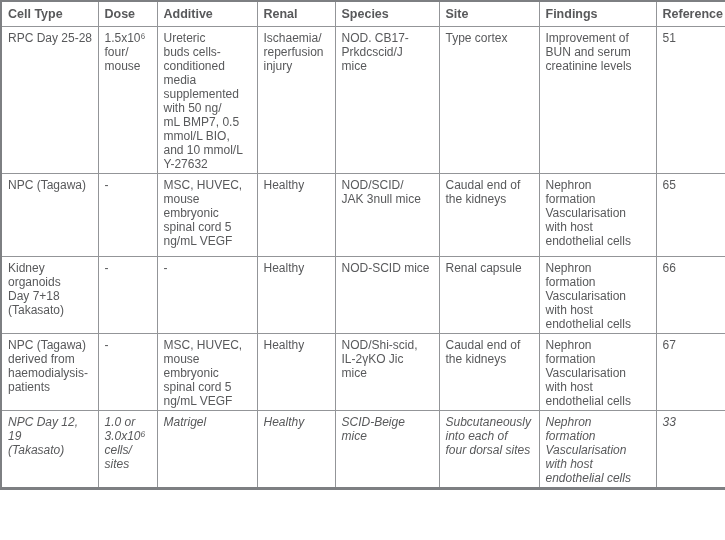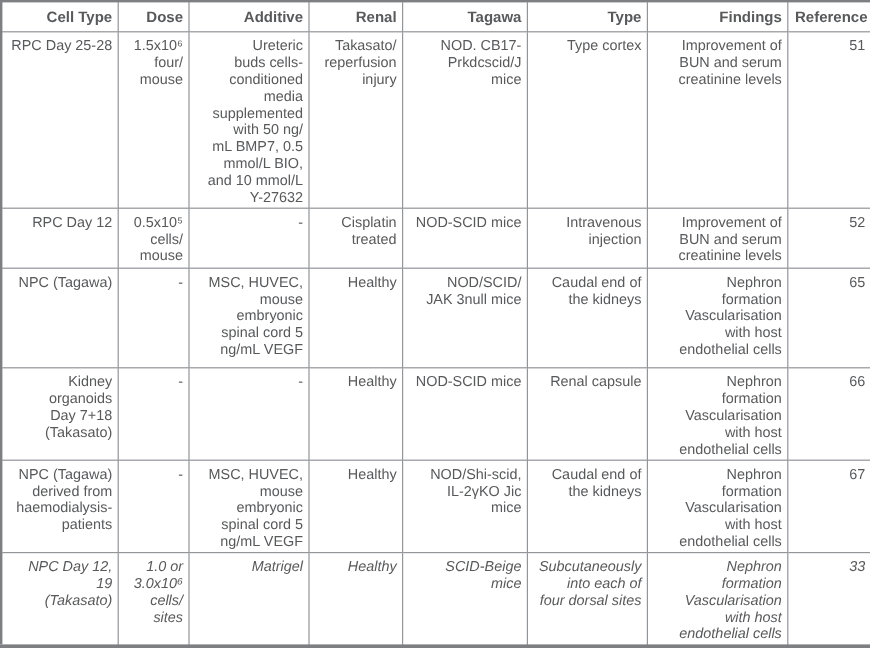--- a/index.html
+++ b/index.html
@@ -25,21 +25,21 @@
   col.c1 { width: 59px; }
   col.c2 { width: 100px; }
   col.c3 { width: 78px; }
   col.c4 { width: 104px; }
   col.c5 { width: 100px; }
   col.c6 { width: 117px; }
   col.c7 { width: 70px; }
   th, td {
     border: 1px solid #939598;
     vertical-align: top;
-    text-align: right;
+    text-align: left;
     padding: 4px 4px 2px 6px;
     white-space: pre-line;
     overflow: hidden;
   }
   th {
     font-weight: bold;
     font-size: 12.5px;
     padding-top: 5px;
     padding-bottom: 4px;
     white-space: nowrap;
@@ -65,69 +65,53 @@
       <col class="c5">
       <col class="c6">
       <col class="c7">
   </colgroup>
   <thead>
     <tr class="hrow">
       <th>Cell Type</th>
       <th>Dose</th>
       <th>Additive</th>
       <th>Renal</th>
-      <th>Tagawa</th>
-      <th>Type</th>
+      <th>Species</th>
+      <th>Site</th>
       <th>Findings</th>
       <th>Reference</th>
     </tr>
   </thead>
   <tbody>
     <tr class="r1">
       <td>RPC Day 25-28</td>
       <td>1.5x10⁶
 four/
 mouse</td>
       <td>Ureteric
 buds cells-
 conditioned
 media
 supplemented
 with 50 ng/
 mL BMP7, 0.5
 mmol/L BIO,
 and 10 mmol/L
 Y-27632</td>
-      <td>Takasato/
+      <td>Ischaemia/
 reperfusion
 injury</td>
       <td>NOD. CB17-
 Prkdcscid/J
 mice</td>
       <td>Type cortex</td>
       <td>Improvement of
 BUN and serum
 creatinine levels</td>
       <td>51</td>
-    </tr>
-    <tr class="r2">
-      <td>RPC Day 12</td>
-      <td>0.5x10⁵
-cells/
-mouse</td>
-      <td>-</td>
-      <td>Cisplatin
-treated</td>
-      <td>NOD-SCID mice</td>
-      <td>Intravenous
-injection</td>
-      <td>Improvement of
-BUN and serum
-creatinine levels</td>
-      <td>52</td>
     </tr>
     <tr class="r3">
       <td>NPC (Tagawa)</td>
       <td>-</td>
       <td>MSC, HUVEC,
 mouse
 embryonic
 spinal cord 5
 ng/mL VEGF</td>
       <td>Healthy</td>

